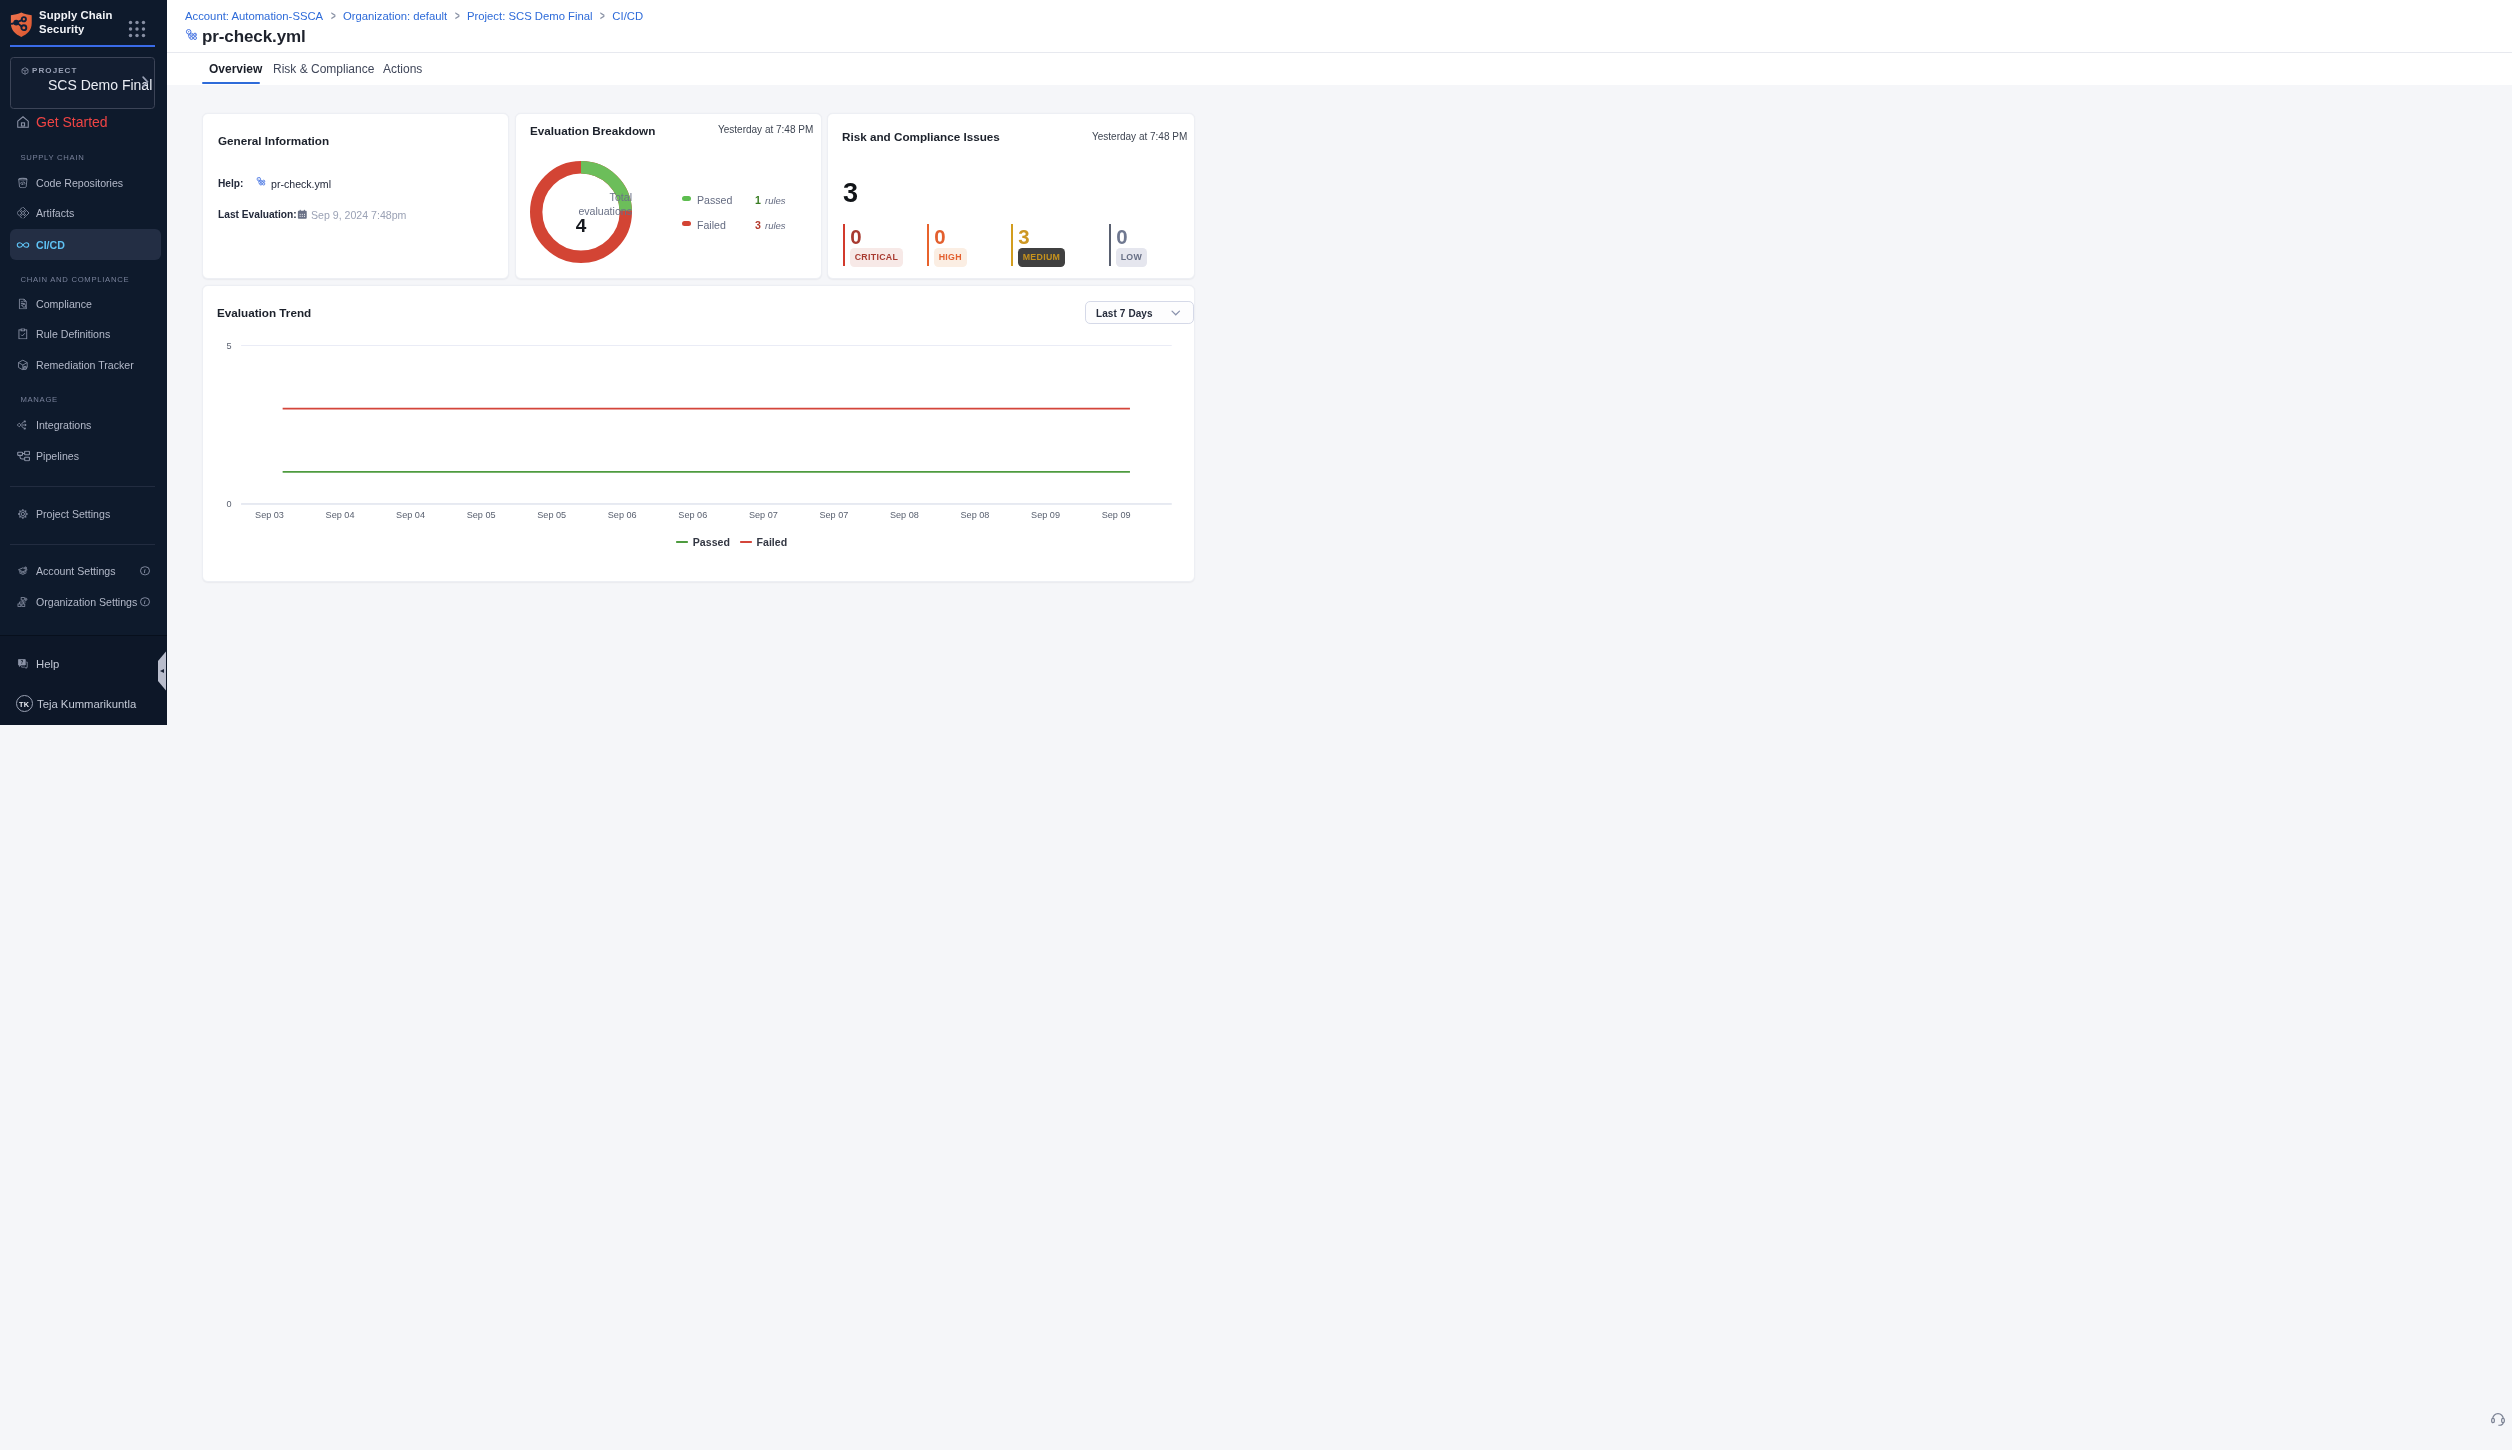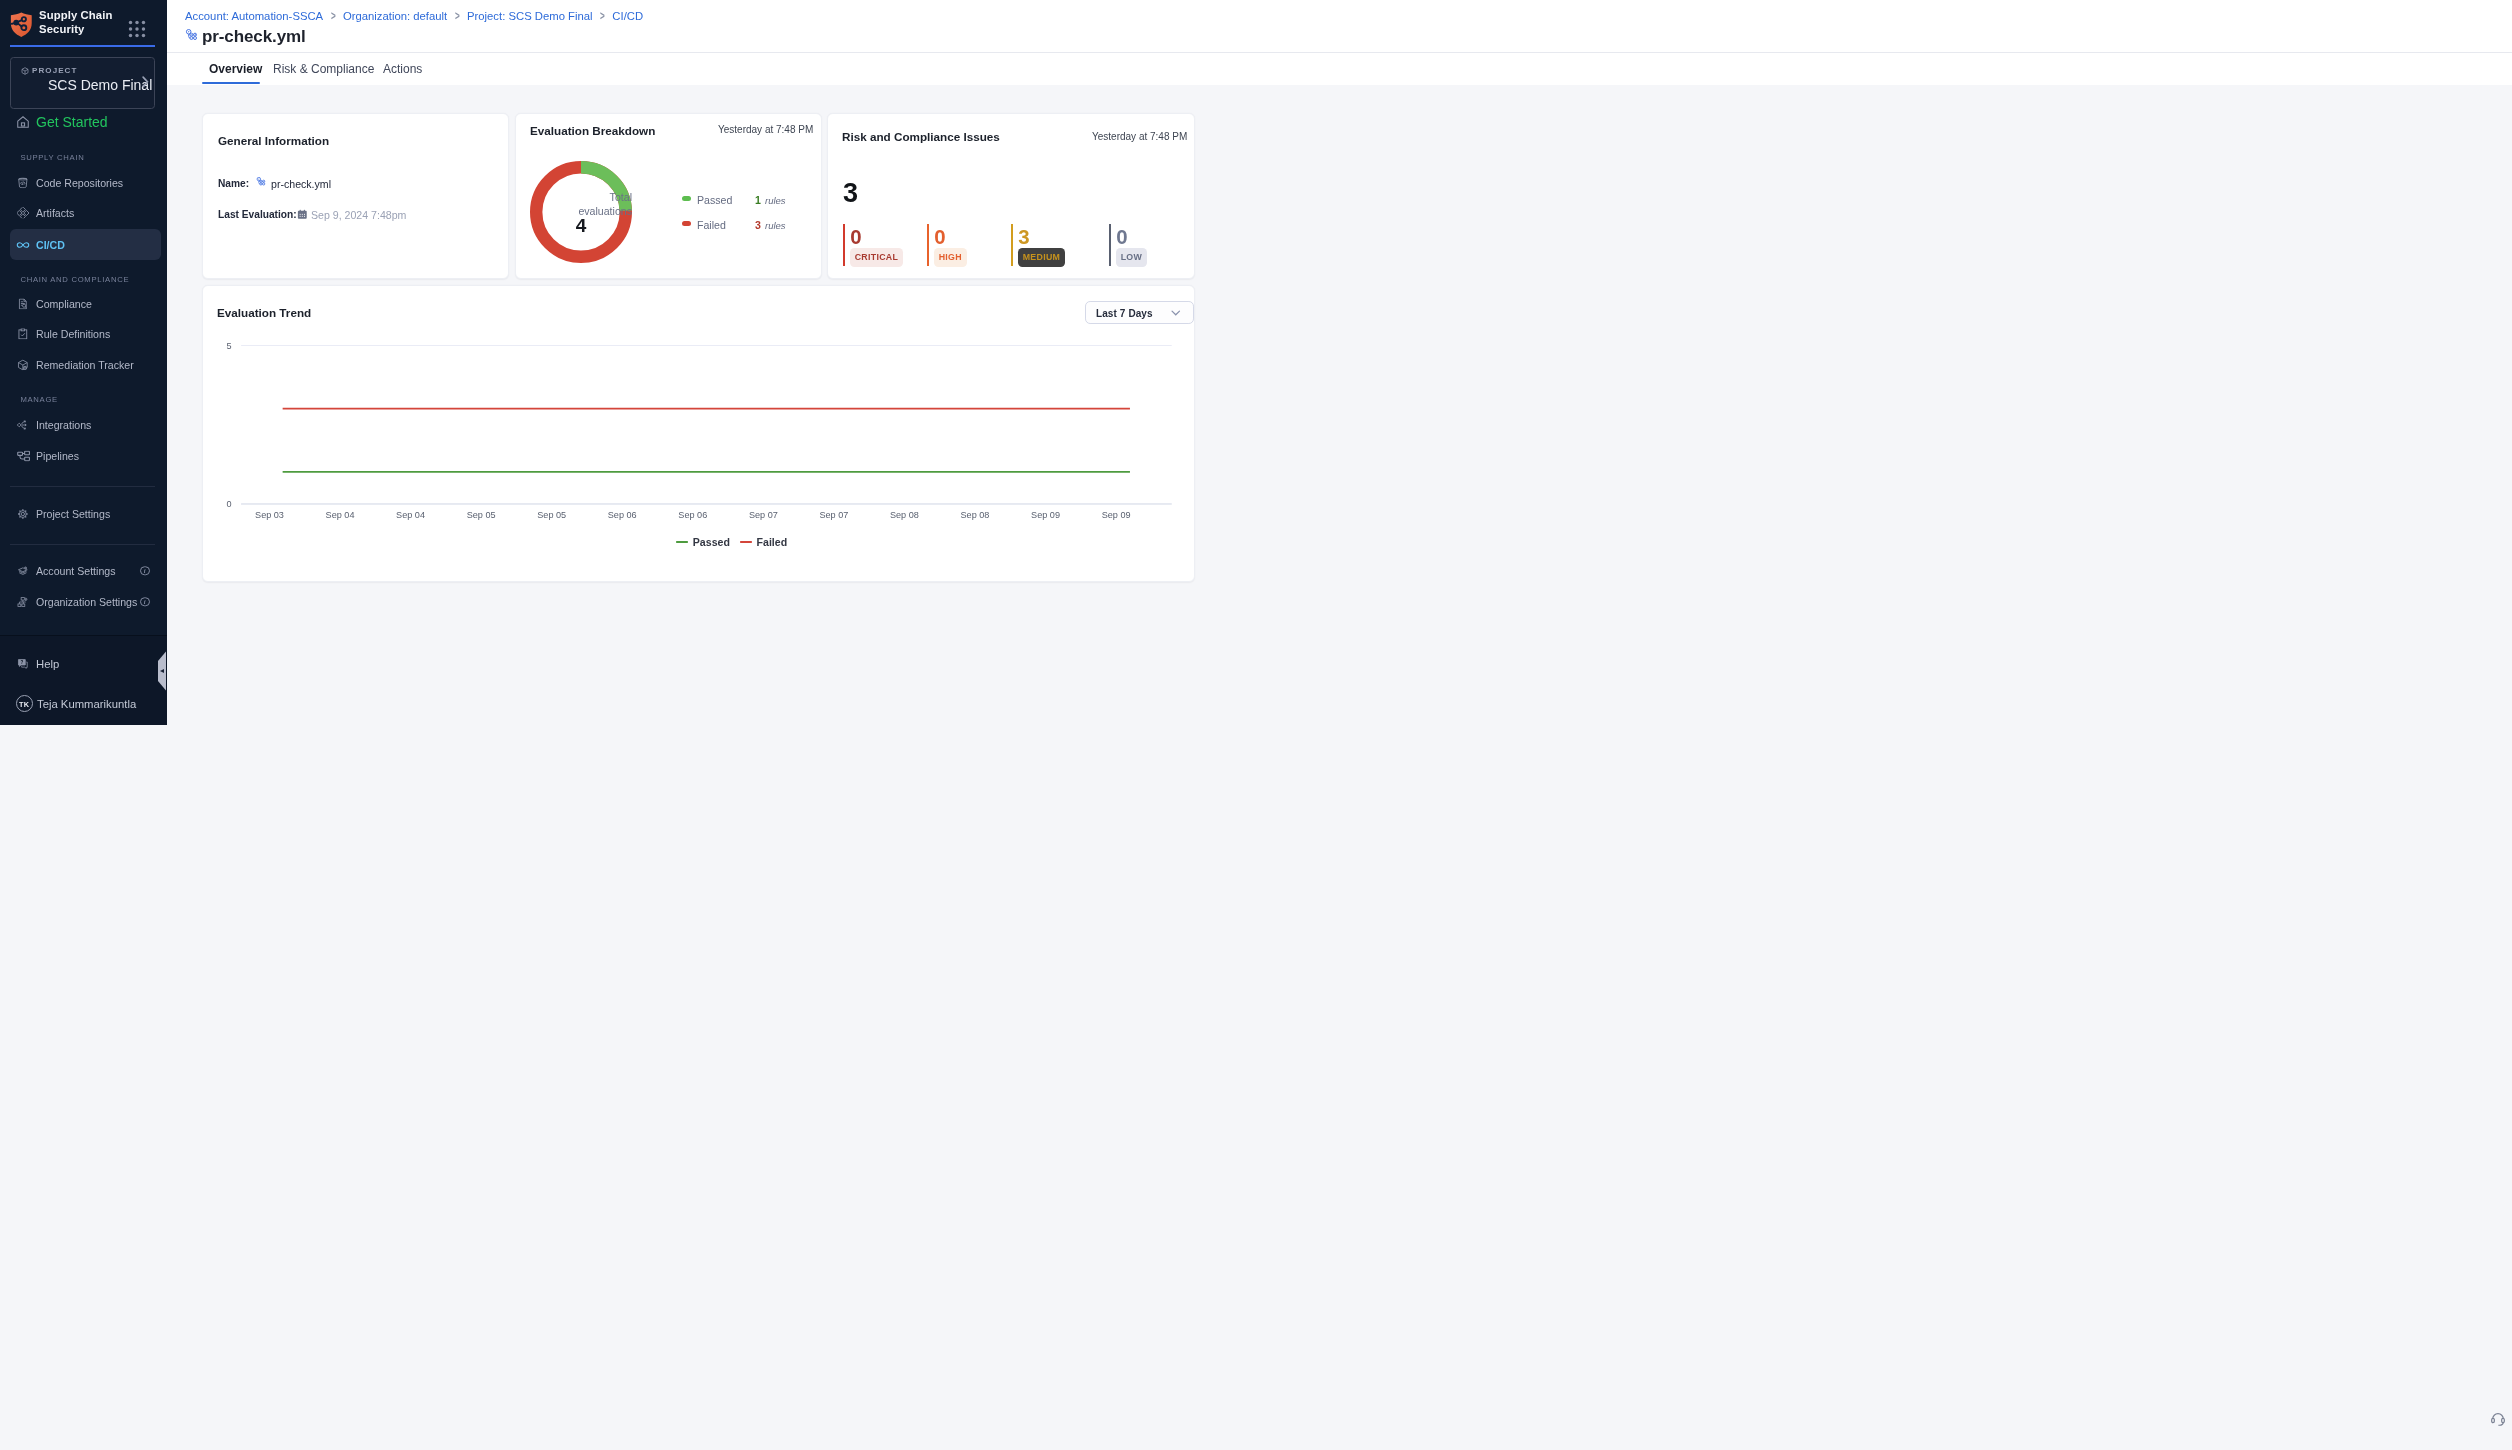--- a/index.html
+++ b/index.html
@@ -13,21 +13,21 @@
 .logo-title { position:absolute; left:39px; top:8px; font-size:11.3px; font-weight:bold; color:#f2f4f8; line-height:14px; letter-spacing:0.1px; }
 #blueline { position:absolute; left:9.5px; top:45px; width:145px; height:1.5px; background:#3a6be8; }
 #projbox { position:absolute; left:10px; top:57px; width:145px; height:52px; border:0.7px solid #3c4457; border-radius:3.6px; background:#121d30; }
 #projbox .plabel { position:absolute; left:21px; top:8px; font-size:8px; font-weight:bold; letter-spacing:1.1px; color:#9aa2b6; }
 #projbox .pname { position:absolute; left:10px; top:19px; font-size:14px; color:#e9ecf3;margin-left:27px; }
 .seclabel { position:absolute; left:20.4px; font-size:7.7px; letter-spacing:0.7px; color:#78819a; transform:translateY(-50%); }
 .nav-item { position:absolute; left:0; width:167px; height:29px; }
 .nav-item .nicon { position:absolute; left:17px; top:50%; transform:translateY(-50%); width:11.7px; height:11.7px; }
 .nav-item .ntext { position:absolute; left:36px; top:50%; transform:translateY(-50%); font-size:10.6px; color:#b3b9c9; white-space:nowrap; }
 .nav-item.big .nicon { left:16px; width:14px; height:14px; }
-.nav-item.big .ntext { font-size:14px; color:#22c55e; }
+.nav-item.big .ntext { font-size:14px; color:#ef4444; }
 .active-bg { position:absolute; left:10px; top:229px; width:151px; height:31px; background:#232e44; border-radius:5.8px; }
 .sdivider { position:absolute; left:9.5px; width:145px; height:0.7px; background:#222c40; }
 .info-i { position:absolute; left:140px; top:50%; transform:translateY(-50%); width:9.5px; height:9.5px; border:0.9px solid #828aa0; border-radius:50%; color:#828aa0; font-size:6.6px; line-height:8.8px; text-align:center; font-family:"Liberation Serif",serif; font-style:italic; font-weight:bold; }
 #avatar { position:absolute; left:15.7px; top:695px; width:17px; height:17px; border:0.7px solid #9aa1b3; border-radius:50%; color:#e8ebf1; font-size:7.3px; font-weight:bold; text-align:center; line-height:17px; letter-spacing:0.2px; }
 #collapse { position:absolute; left:158px; top:651px; width:8.4px; height:40px; background:#b9bdcc; z-index:6; clip-path:polygon(0 25%, 100% 0, 100% 100%, 0 75%); }
 #collapse .tri { position:absolute; left:1.5px; top:17.5px; width:0; height:0; border-top:2.5px solid transparent; border-bottom:2.5px solid transparent; border-right:4.8px solid #1a2336; }
 
 
 #header { position:absolute; left:167px; top:0; right:0; height:85px; background:#ffffff; z-index:2; }
 #hdr-divider { position:absolute; left:0; top:52px; right:0; height:0.7px; background:#e7e9ef; }
@@ -266,21 +266,21 @@
   <div class="tab" style="left:216px">Actions</div>
   <div id="tab-underline"></div>
 </div>
 
 <div class="card" id="card1"></div>
 <div class="card" id="card2"></div>
 <div class="card" id="card3"></div>
 <div class="card" id="trendcard"></div>
 
 <div class="ctitle" style="left:218px;top:134px">General Information</div>
-<div class="abs" style="left:218px;top:178px;font-size:10.2px;font-weight:bold;color:#23293a">Name:</div>
+<div class="abs" style="left:218px;top:178px;font-size:10.2px;font-weight:bold;color:#23293a">Help:</div>
 <svg class="abs" style="left:256px;top:177px" width="11.7" height="11.7" viewBox="0 0 20 20" fill="none" stroke="#4472e2" stroke-width="1.4">
   <circle cx="4.8" cy="3.6" r="2.95"></circle>
     <path d="M4.05 2.5 L6.1 3.6 L4.05 4.7 Z" fill="#4472e2" stroke="none"></path>
   <path d="M4.8 6.6 V9.6 Q4.8 11.8 6.4 11.8 M4.8 8.1 Q5.3 7.4 6.3 7.4" stroke-width="1.2"></path>
   <circle cx="8.4" cy="7.4" r="1.95"></circle>
     <circle cx="13.1" cy="7.4" r="1.95"></circle>
   <circle cx="8.4" cy="11.8" r="1.95"></circle>
     <circle cx="13.1" cy="11.8" r="1.95"></circle>
   <path d="M10.4 7.4 H11.1 M10.4 11.8 H11.1" stroke-width="1.2"></path>
   <path d="M7.55 7.45 L8.25 8.15 L9.35 6.75 M12.25 7.45 L12.95 8.15 L14.05 6.75" stroke-width="1.05"></path>

